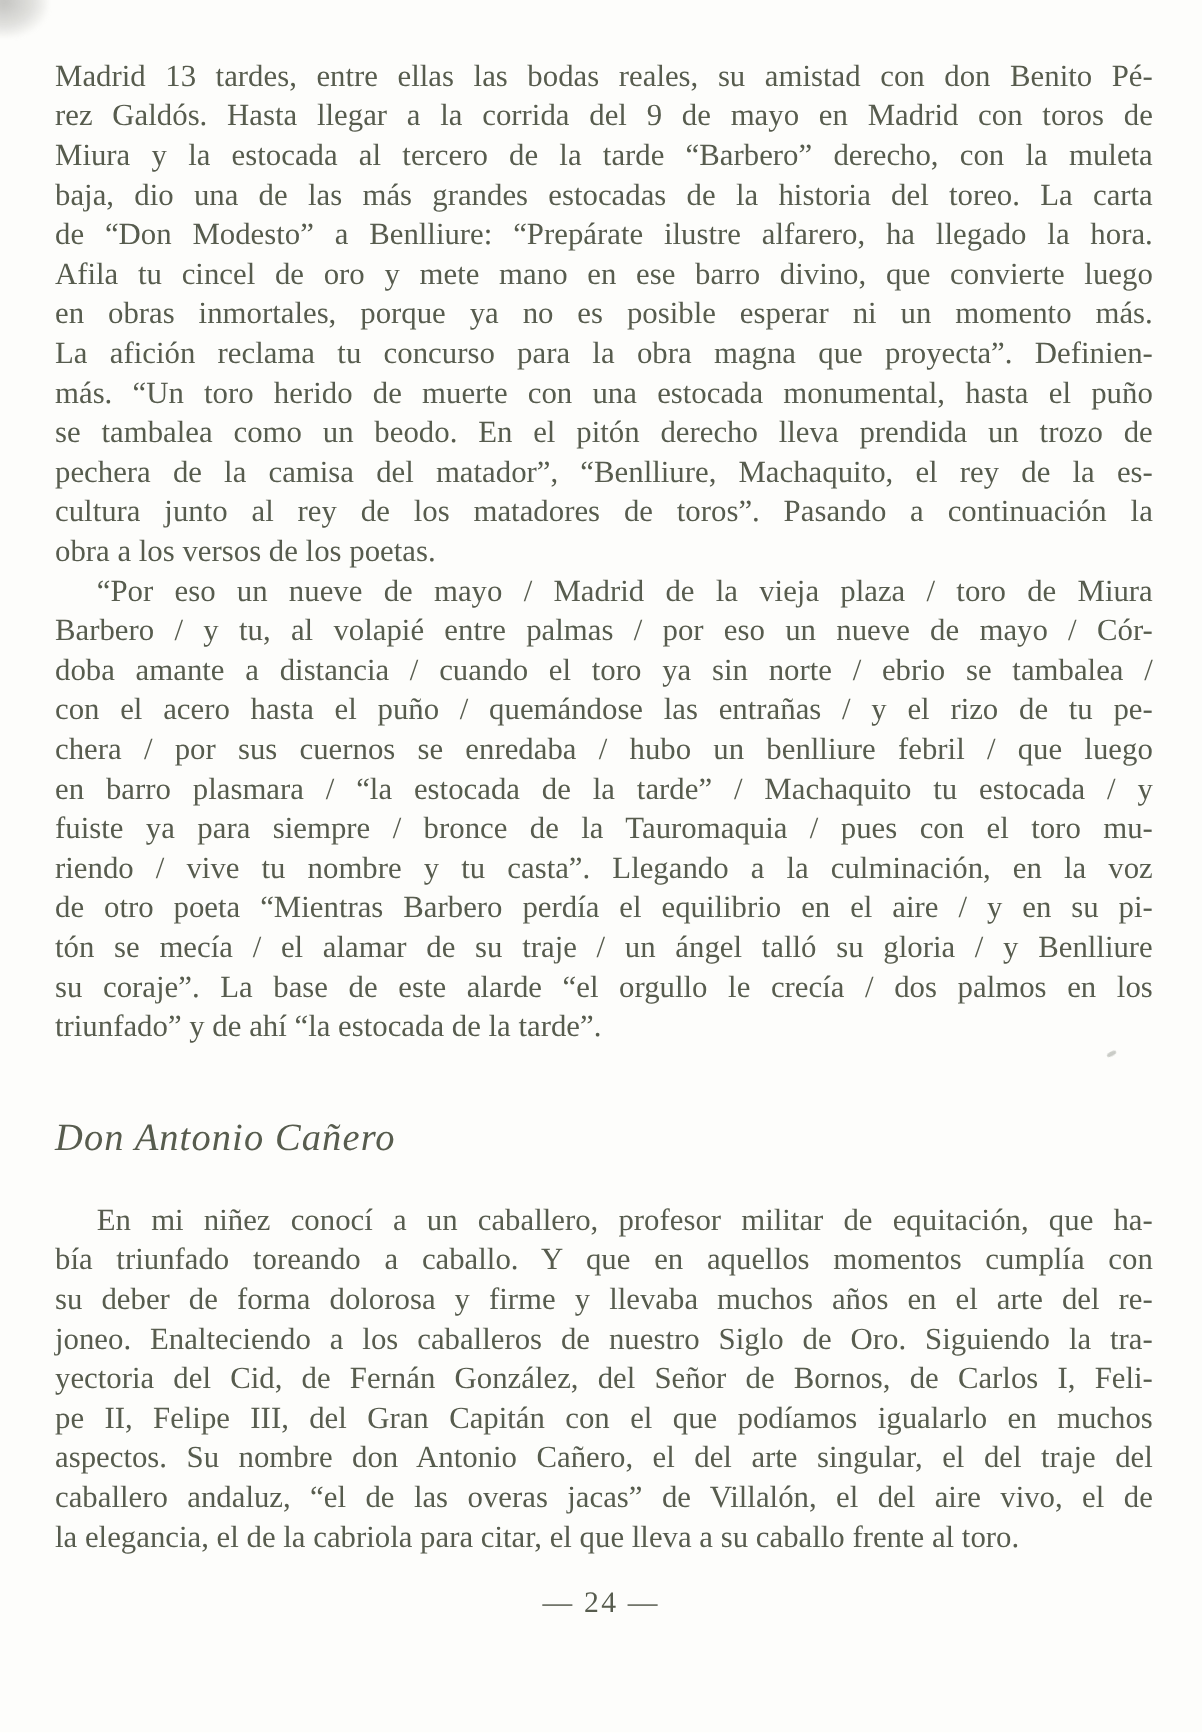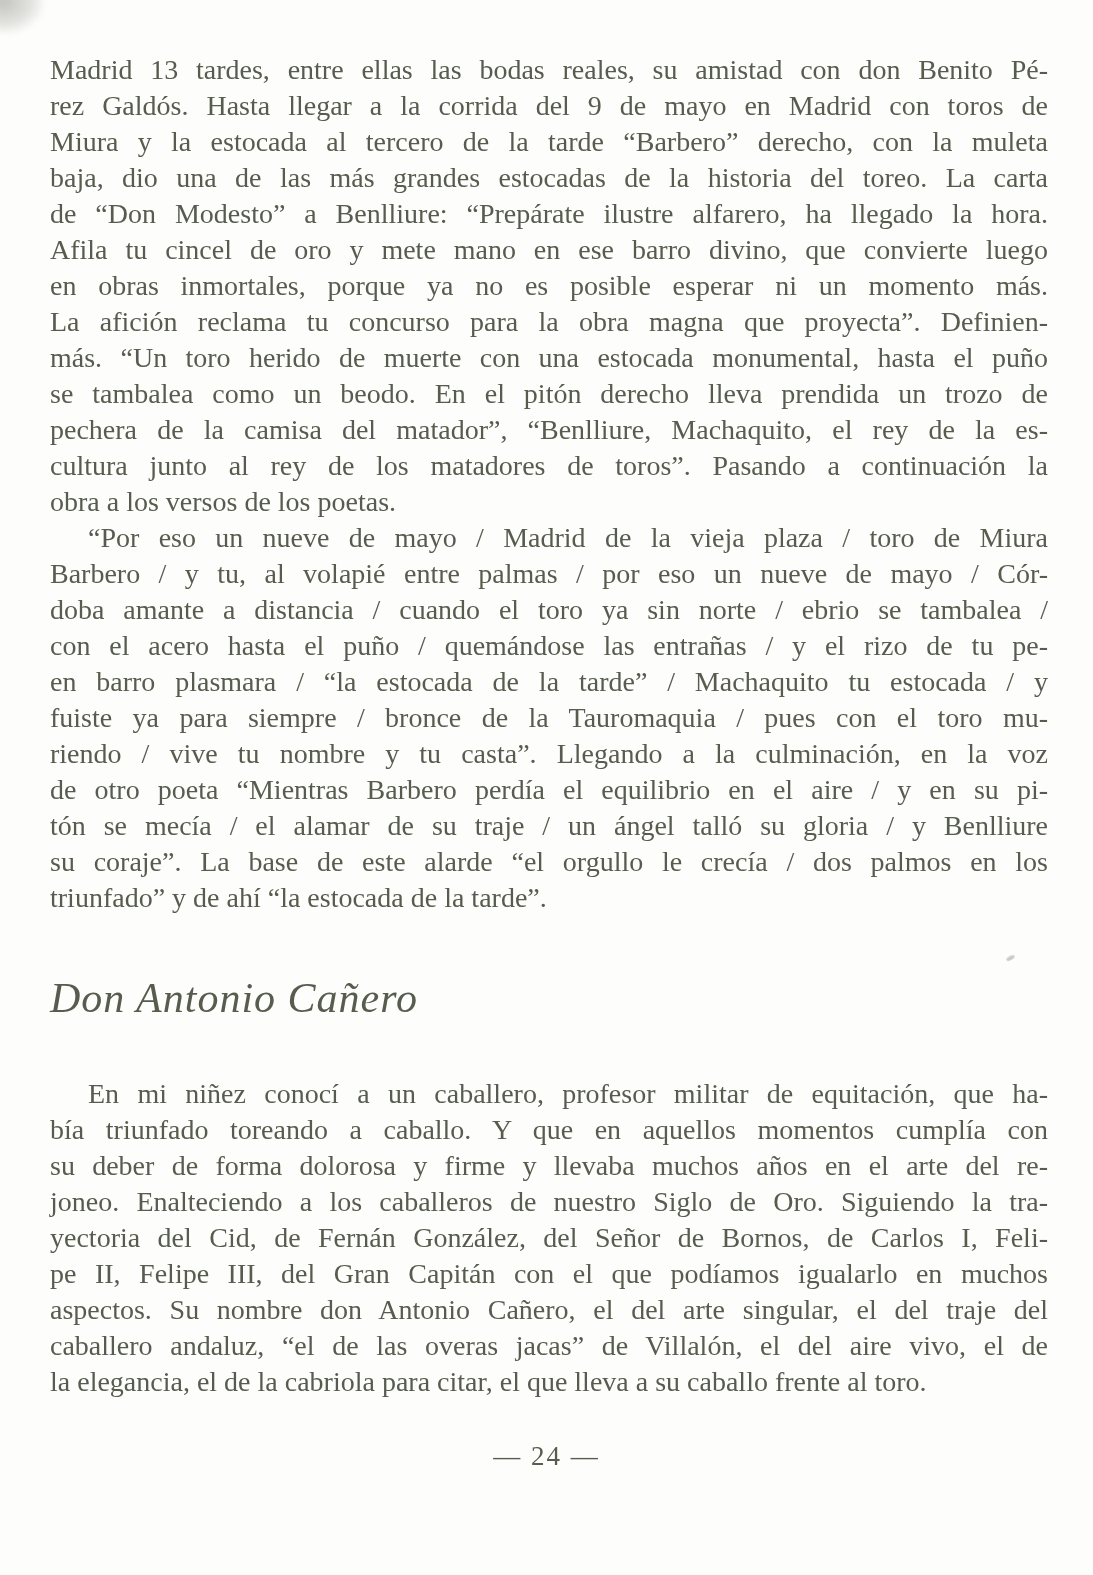--- a/index.html
+++ b/index.html
@@ -55,24 +55,24 @@
     white-space: normal;
   }
   .line.last {
     text-align-last: left;
     -moz-text-align-last: left;
   }
   .line.indent { text-indent: 38px; }
   .heading {
     font-style: italic;
     font-weight: normal;
-    font-size: 42px;
+    font-size: 35px;
     line-height: 46px;
     margin-top: 59px;
-    margin-bottom: 55px;
+    margin-bottom: 35px;
     letter-spacing: 1px;
   }
   .pagenum {
     position: absolute;
     left: 0;
     top: 1439px;
     width: 100%;
     text-align: center;
     font-size: 27px;
     line-height: 34px;
@@ -101,20 +101,21 @@
         <div class="line">pechera de la camisa del matador”, “Benlliure, Machaquito, el rey de la es-</div>
         <div class="line">cultura junto al rey de los matadores de toros”. Pasando a continuación la</div>
         <div class="line last">obra a los versos de los poetas.</div>
       </section>
 
     <section class="para">
         <div class="line indent">“Por eso un nueve de mayo / Madrid de la vieja plaza / toro de Miura</div>
         <div class="line">Barbero / y tu, al volapié entre palmas / por eso un nueve de mayo / Cór-</div>
         <div class="line">doba amante a distancia / cuando el toro ya sin norte / ebrio se tambalea /</div>
         <div class="line">con el acero hasta el puño / quemándose las entrañas / y el rizo de tu pe-</div>
+        <div class="line">chera / por sus cuernos se enredaba / hubo un benlliure febril / que luego</div>
         <div class="line">en barro plasmara / “la estocada de la tarde” / Machaquito tu estocada / y</div>
         <div class="line">fuiste ya para siempre / bronce de la Tauromaquia / pues con el toro mu-</div>
         <div class="line">riendo / vive tu nombre y tu casta”. Llegando a la culminación, en la voz</div>
         <div class="line">de otro poeta “Mientras Barbero perdía el equilibrio en el aire / y en su pi-</div>
         <div class="line">tón se mecía / el alamar de su traje / un ángel talló su gloria / y Benlliure</div>
         <div class="line">su coraje”. La base de este alarde “el orgullo le crecía / dos palmos en los</div>
         <div class="line last">triunfado” y de ahí “la estocada de la tarde”.</div>
       </section>
 
     <h2 class="heading">Don Antonio Cañero</h2>

